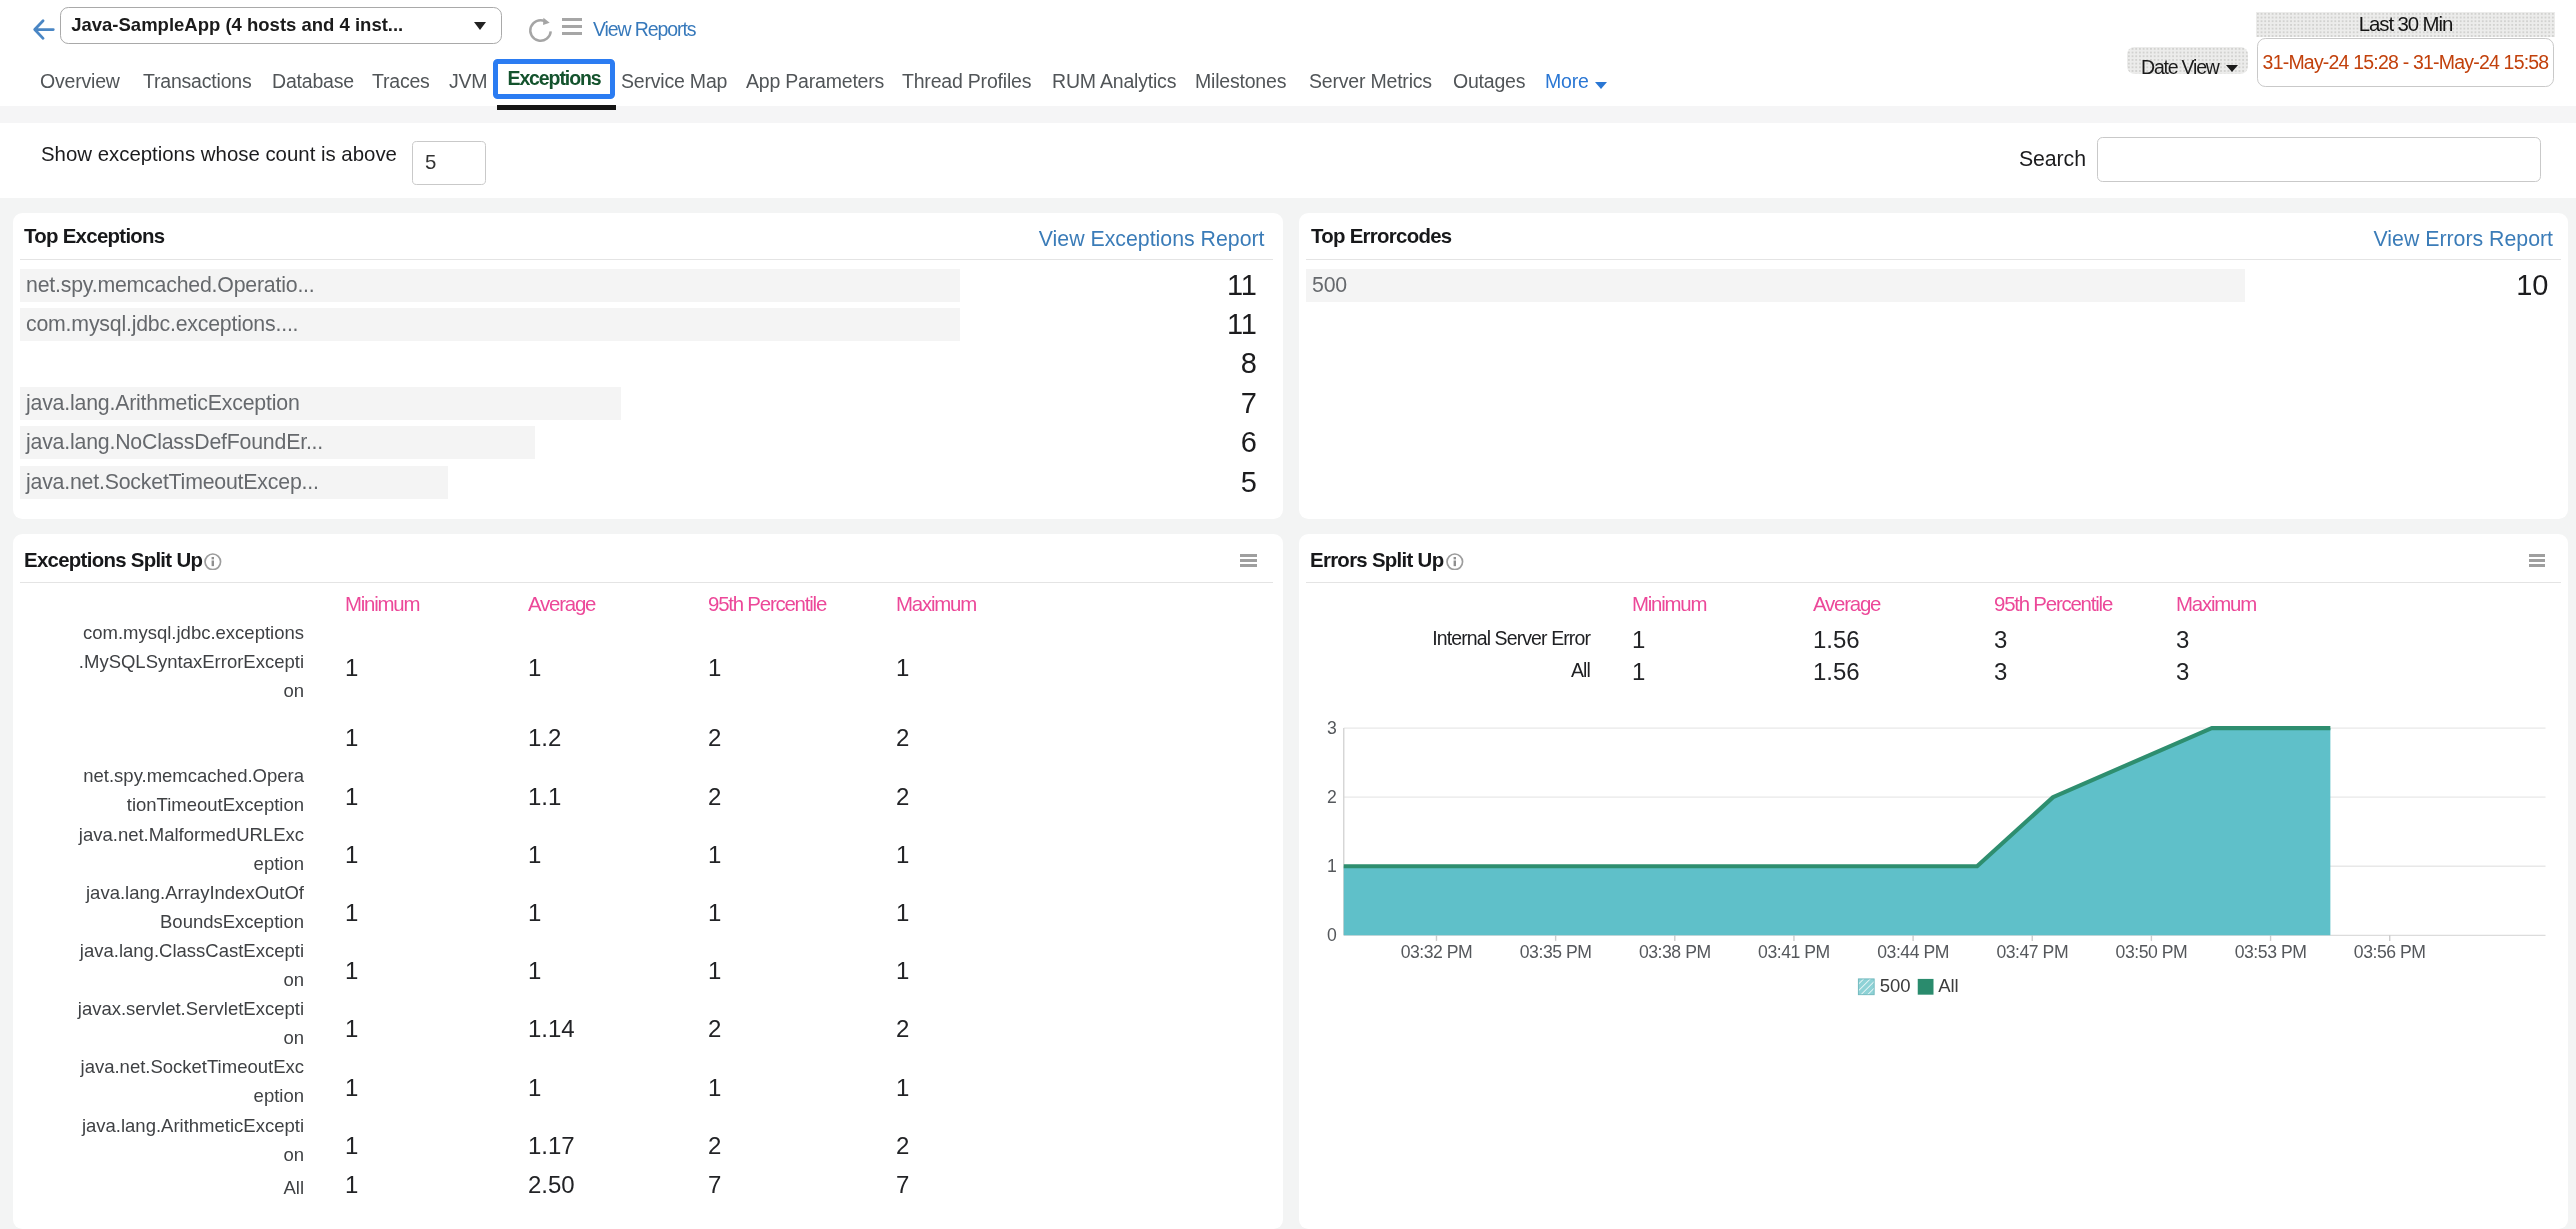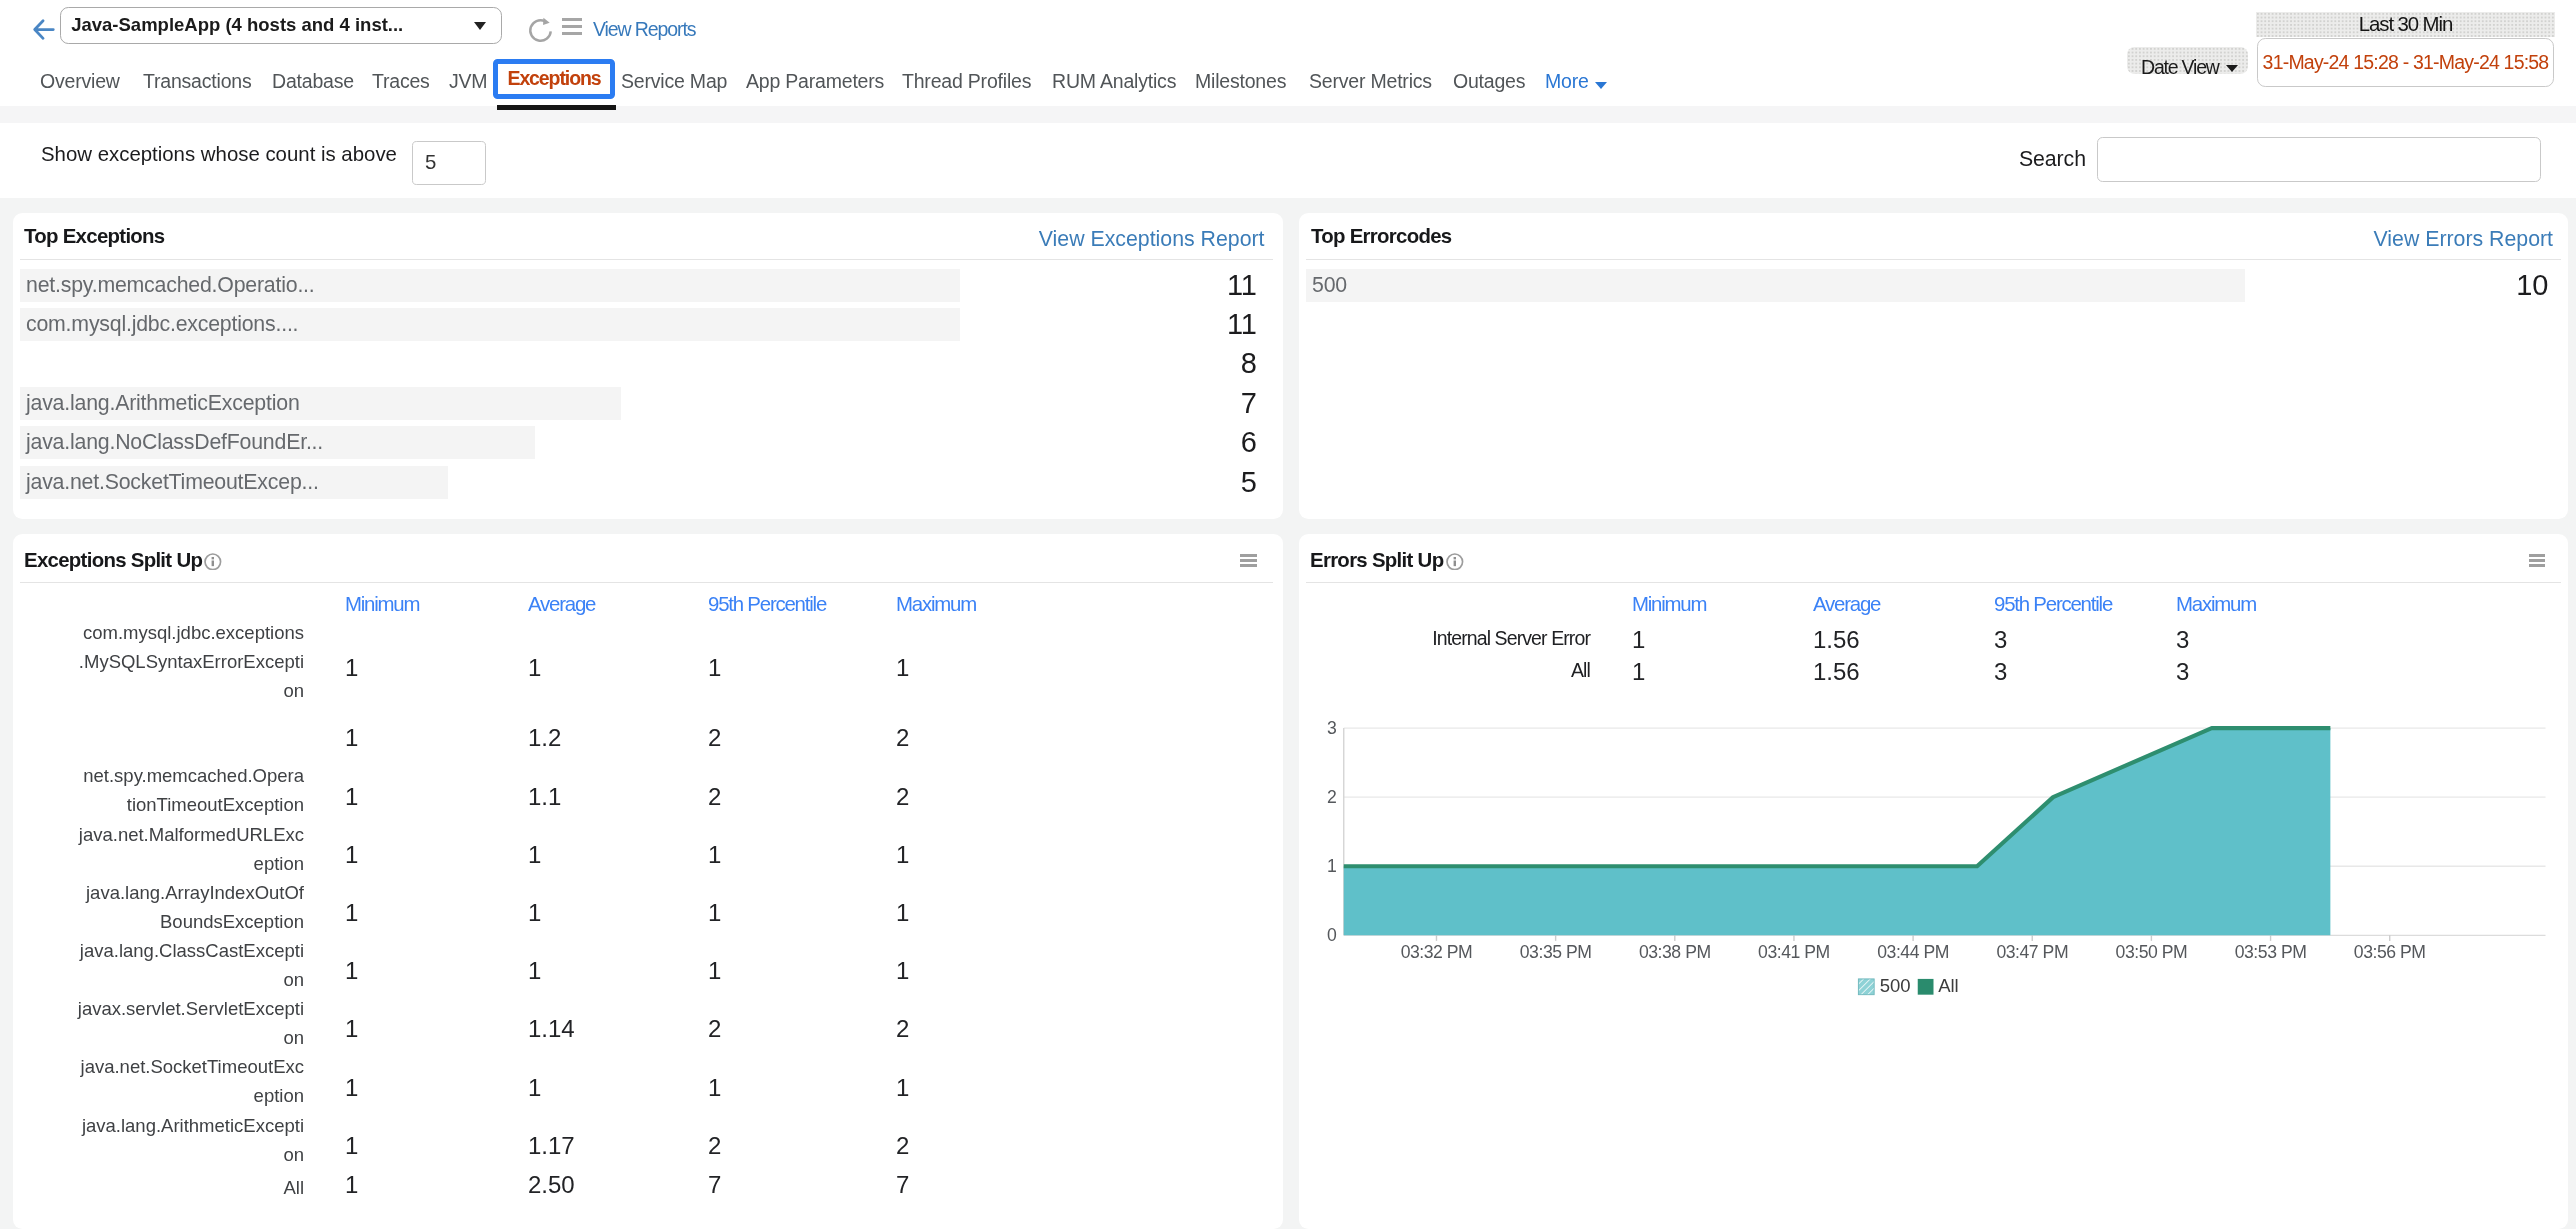--- a/index.html
+++ b/index.html
@@ -4,21 +4,21 @@
 <style>
 * { margin:0; padding:0; box-sizing:border-box; }
 html,body { width:2576px; height:1230px; background:#fff; font-family:"Liberation Sans", sans-serif; position:relative; overflow:hidden; }
 .abs { position:absolute; }
 .card { position:absolute; background:#fff; border-radius:9.3px; }
 .bar { position:absolute; background:#f4f4f4; height:33px; }
 .bartxt { font-size:21.3px; color:#66696d; letter-spacing:-0.2px; line-height:33px; padding-left:5.6px; white-space:nowrap; }
 .cnt { position:absolute; font-size:29px; color:#1c1c1e; line-height:33px; text-align:right; }
 .link { font-size:21.3px; color:#3b7cb8; white-space:nowrap; }
 .ttl { font-size:20.4px; font-weight:700; letter-spacing:-0.7px; color:#17181a; white-space:nowrap; }
-.hdrcell { position:absolute; font-size:20.4px; color:#3b82f6; letter-spacing:-1.2px; }
+.hdrcell { position:absolute; font-size:20.4px; color:#ec4899; letter-spacing:-1.2px; }
 .val { position:absolute; font-size:24px; color:#222326; }
 .lbl { position:absolute; font-size:18.5px; color:#3f4144; line-height:29px; text-align:right; }
 .tab { position:absolute; font-size:19.5px; letter-spacing:-0.2px; color:#515558; top:70px; white-space:nowrap; }
 </style>
 </head>
 <body>
 
 <svg class="abs" style="left:31px; top:16.7px;" width="26" height="26" viewBox="0 0 28 28">
   <path d="M13 4 L4 13.5 L13 23 M4.5 13.5 H24" fill="none" stroke="#4a86c4" stroke-width="3" stroke-linecap="round" stroke-linejoin="round"></path>
 </svg>
@@ -51,21 +51,21 @@
 <span class="tab" style="left:449px;">JVM</span>
 <span class="tab" style="left:621px;">Service Map</span>
 <span class="tab" style="left:746px;">App Parameters</span>
 <span class="tab" style="left:902px;">Thread Profiles</span>
 <span class="tab" style="left:1052px;">RUM Analytics</span>
 <span class="tab" style="left:1195px;">Milestones</span>
 <span class="tab" style="left:1309px;">Server Metrics</span>
 <span class="tab" style="left:1453px;">Outages</span>
 <span class="tab" style="left:1545px; color:#2a77d4;">More</span>
 <div class="abs" style="left:1595px; top:82px; width:0; height:0; border-left:6.5px solid transparent; border-right:6.5px solid transparent; border-top:7.4px solid #2a77d4;"></div>
-<div class="abs" style="left:493px; top:59px; width:122px; height:40px; border:5.6px solid #2b7cf2; border-radius:4.6px; background:#fff; text-align:center; line-height:29px; font-size:19.5px; font-weight:700; letter-spacing:-1.1px; color:#c2410c;">Exceptions</div>
+<div class="abs" style="left:493px; top:59px; width:122px; height:40px; border:5.6px solid #2b7cf2; border-radius:4.6px; background:#fff; text-align:center; line-height:29px; font-size:19.5px; font-weight:700; letter-spacing:-1.1px; color:#14532d;">Exceptions</div>
 
 <div class="abs" style="left:0; top:106px; width:2576px; height:17.6px; background:#f5f5f6;"></div>
 <div class="abs" style="left:497px; top:105px; width:119px; height:4.6px; background:#151515;"></div>
 
 <div class="abs" style="left:0; top:123px; width:2576px; height:75px; background:#fff;"></div>
 <div class="abs" style="left:41px; top:143px; font-size:20.4px; color:#1c1c1e;">Show exceptions whose count is above</div>
 <div class="abs" style="left:412px; top:141px; width:74px; height:44px; border:1.9px solid #c9c9c9; border-radius:4.6px; background:#fff; line-height:40px; padding-left:12px; font-size:20.4px; color:#333;">5</div>
 <div class="abs" style="left:2019px; top:147px; font-size:21.3px; letter-spacing:-0.1px; color:#1c1c1e;">Search</div>
 <div class="abs" style="left:2097px; top:137px; width:444px; height:45px; border:1.9px solid #c9c9c9; border-radius:5.6px; background:#fff;"></div>
 

